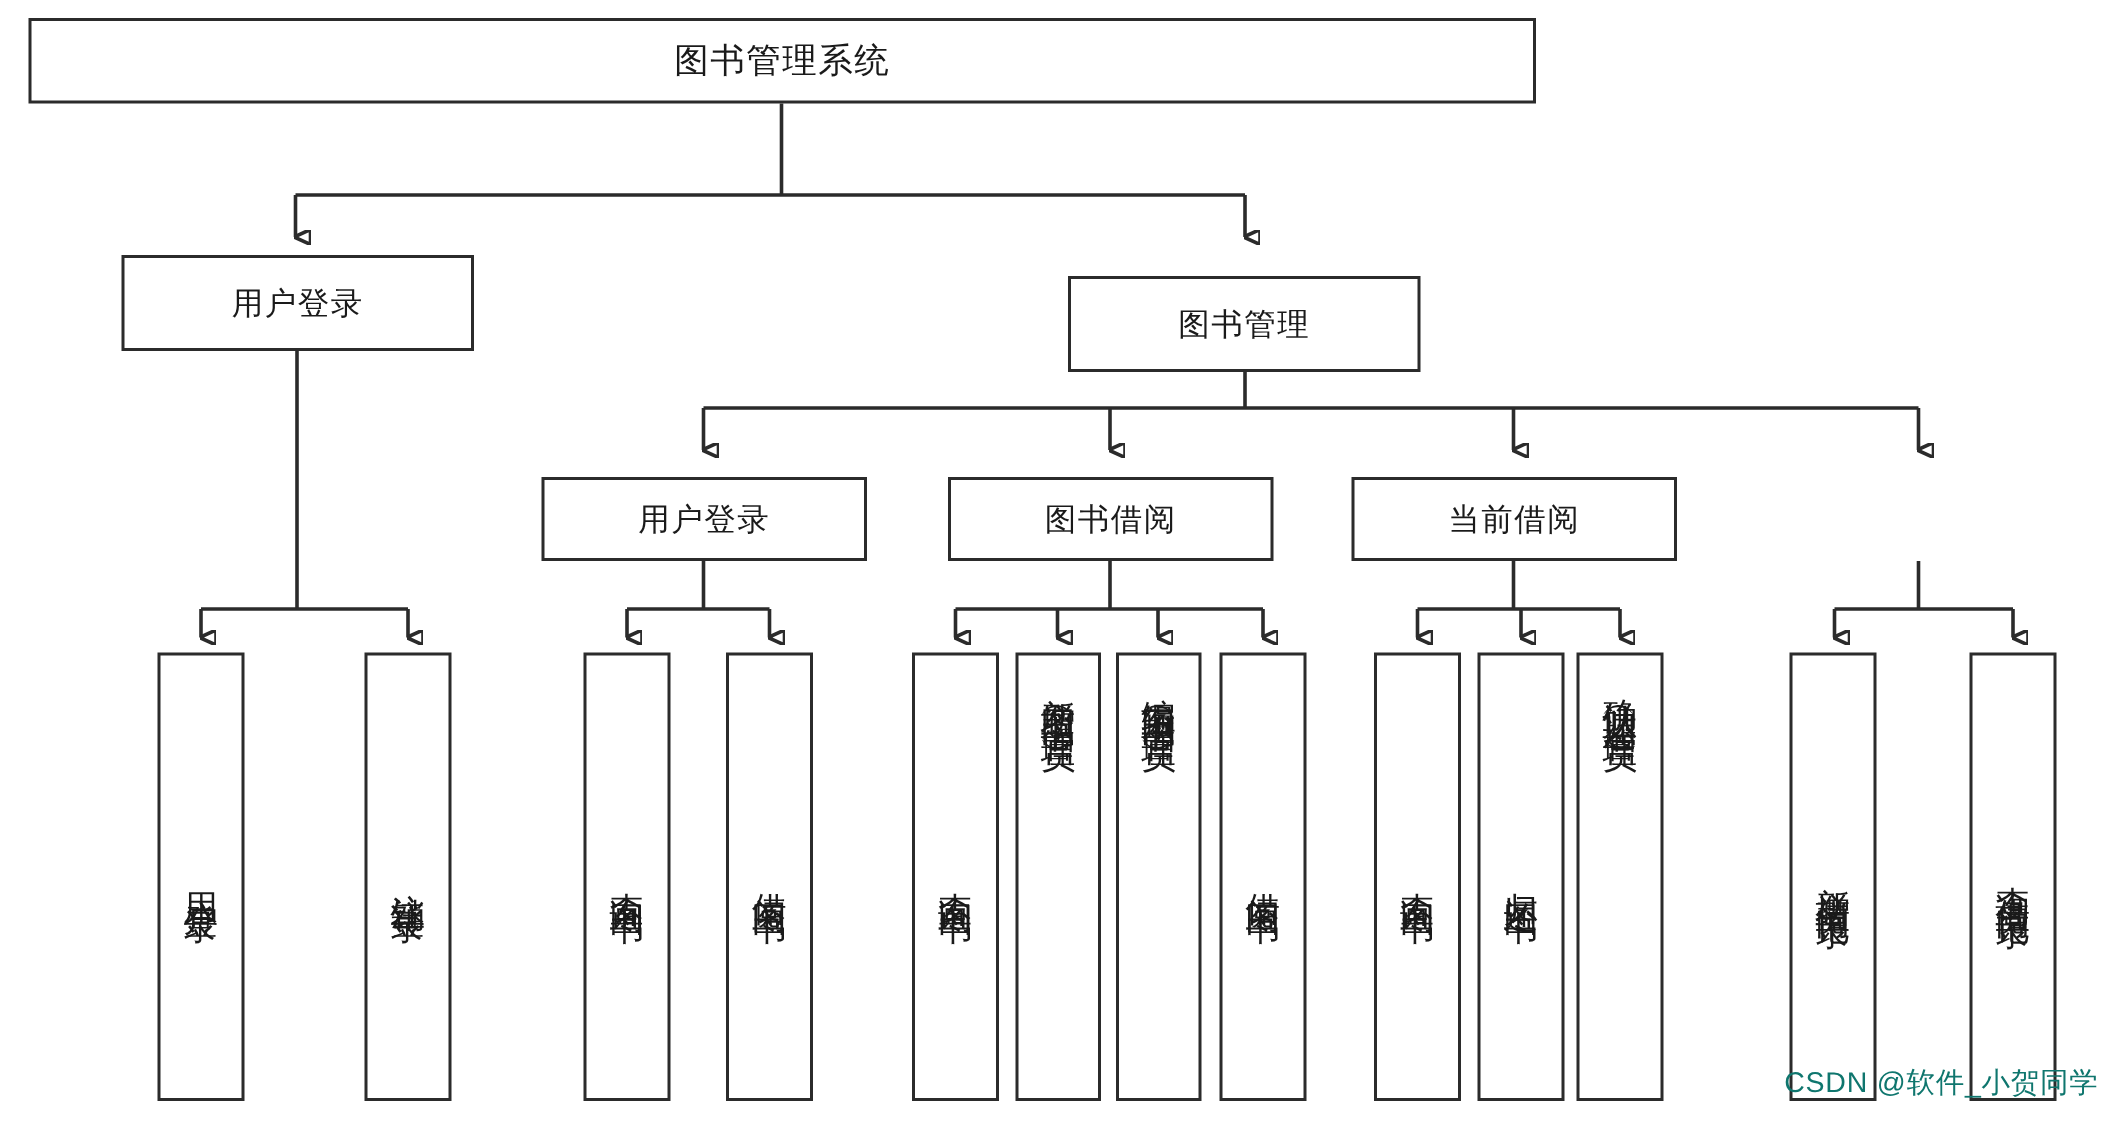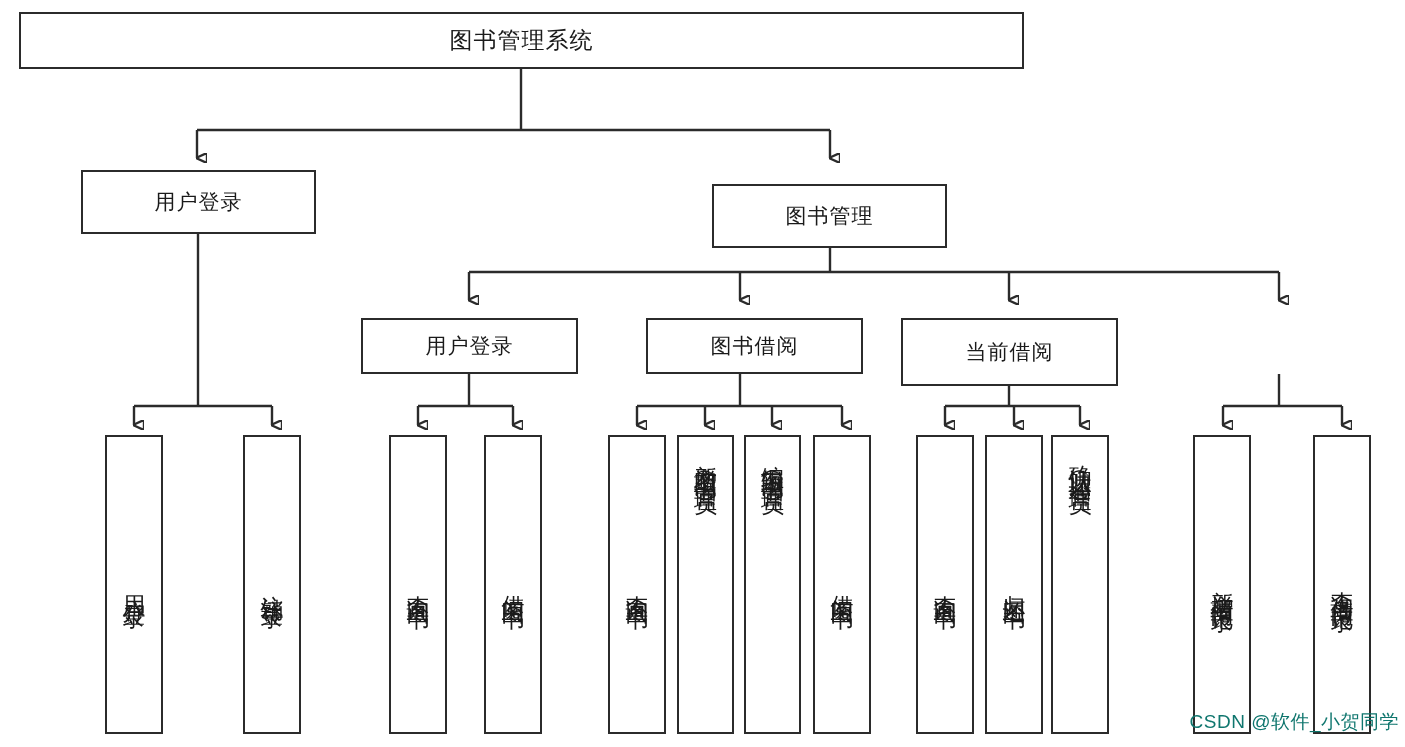--- a/index.html
+++ b/index.html
@@ -108,24 +108,24 @@
   <div class="node lvl2" style="left:81px;top:170px;width:235px;height:64px;">
     <span>用户登录</span>
   </div>
   <div class="node lvl2" style="left:712px;top:184px;width:235px;height:64px;">
     <span>图书管理</span>
   </div>
 
   <div class="node lvl3" style="left:361px;top:318px;width:217px;height:56px;">
     <span>用户登录</span>
   </div>
-  <div class="node lvl3" style="left:646px;top:318px;width:217px;height:56px;">
+  <div class="node lvl3" style="left:632px;top:318px;width:217px;height:56px;">
     <span>图书借阅</span>
   </div>
-  <div class="node lvl3" style="left:901px;top:318px;width:217px;height:68px;">
+  <div class="node lvl3" style="left:901px;top:318px;width:217px;height:56px;">
     <span>当前借阅</span>
   </div>
 
   <div class="node leaf" style="left:105px;top:435px;width:58px;height:299px;">
     <span class="vtext">用户登录</span>
   </div>
   <div class="node leaf" style="left:243px;top:435px;width:58px;height:299px;">
     <span class="vtext">注销登录</span>
   </div>
 

